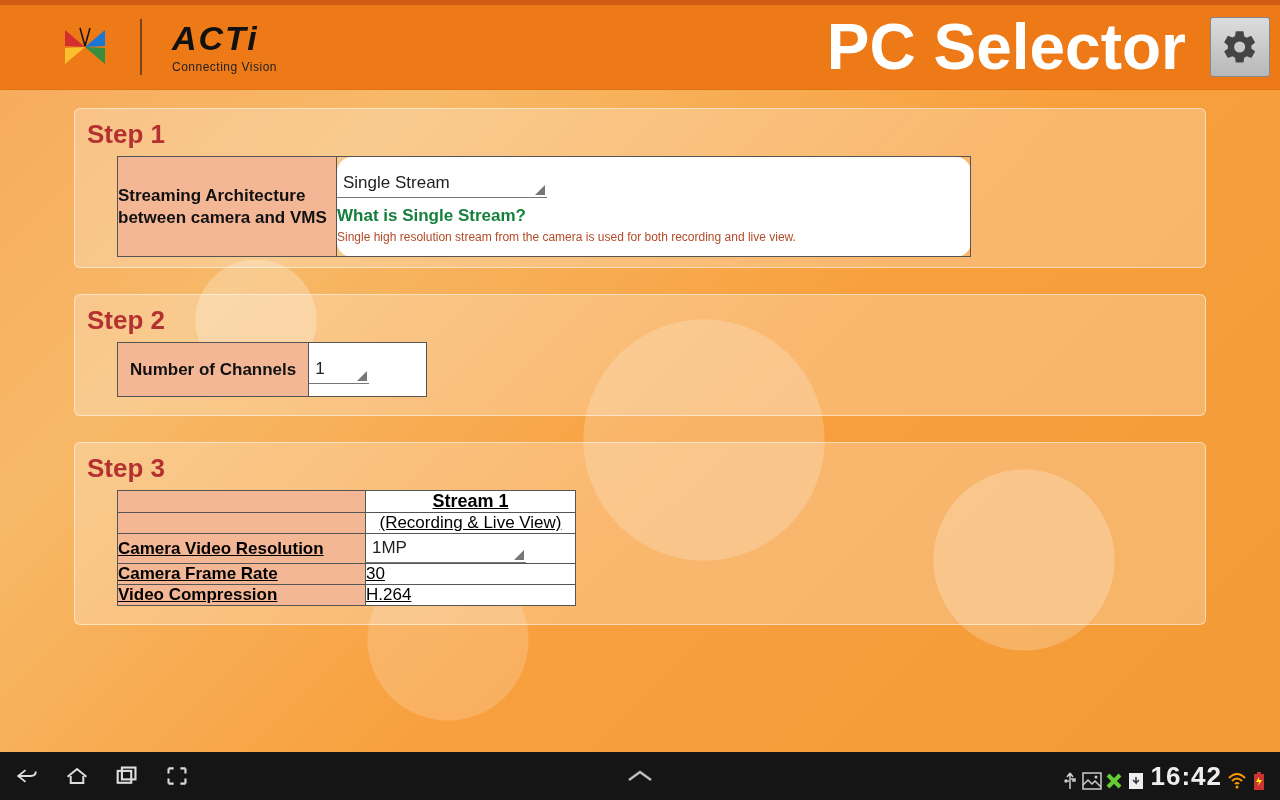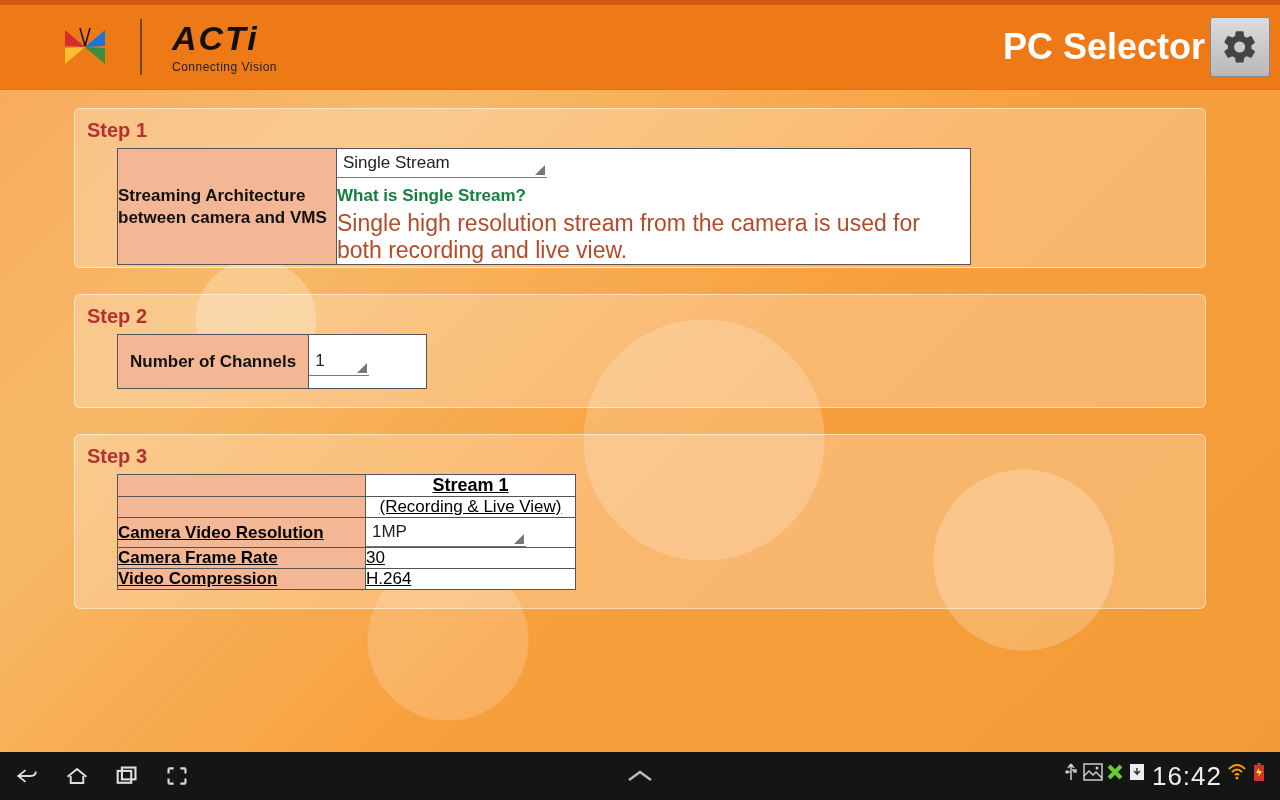--- a/index.html
+++ b/index.html
@@ -20,84 +20,84 @@
     height: 85px; background: #ee7a17;
     display: flex; align-items: center; padding: 0 10px;
     border-bottom: 1px solid rgba(0,0,0,0.05);
   }
   .logo { display: flex; align-items: center; gap: 22px; margin-left: 50px;}
   .logo svg { width: 50px; height: 50px; }
   .logo-text { display: flex; flex-direction: column; line-height: 1; }
   .logo-divider { width:2px; height:56px; background:#222; margin:0 8px; opacity:.6;}
   .brand { font-size: 34px; font-weight: 900; letter-spacing: 2px; color: #111; font-style: italic; }
   .tagline { font-size: 12px; color: #222; margin-top:6px; letter-spacing:.5px;}
-  .title { margin-left: auto; color: #fff; font-size: 36px; font-weight: 700; margin-right: 5px; }
+  .title { margin-left: auto; color: #fff; font-size: 64px; font-weight: 700; margin-right: 24px; }
   .gear-btn {
     width: 60px; height: 60px; background: linear-gradient(#dcdcdc,#b8b8b8);
     border: 1px solid #888; border-radius: 3px; display:flex;align-items:center;justify-content:center;
     cursor:pointer;
   }
   .gear-btn svg { width: 38px; height: 38px; fill: #444; }
 
   .content { padding: 18px 74px 0 74px; height: calc(800px - 90px - 48px); overflow: hidden; }
 
   .card {
     background: rgba(255,255,255,0.25);
     border: 1px solid rgba(255,255,255,0.5);
     border-radius: 6px;
     padding: 10px 12px 18px 12px;
     margin-bottom: 26px;
     backdrop-filter: none;
   }
   .card:nth-child(1){height:160px;}
-  .step-title { font-size: 20px; font-weight: 700; color: #b43131; margin: 0 0 6px 0; }
+  .step-title { font-size: 26px; font-weight: 700; color: #b43131; margin: 0 0 6px 0; }
 
   table.s-table { border-collapse: collapse; }
   table.s-table td, table.s-table th {
     border: 1px solid #555; padding: 0; vertical-align: middle;
   }
   .label-cell {
     background: #f4b796; font-size: 17px; color: #111; font-weight: 600;
     padding: 14px 12px; line-height: 1.25; margin-left: 48px;
   }
   .value-cell { background: #fff; padding: 8px 12px; font-size: 17px; color:#222;}
-  .wide-value { width: 634px; }
+  .wide-value { width: 634px; border-radius: 15px; }
 
   .dropdown {
     position: relative; display:inline-block;
     border-bottom: 1px solid #777; padding: 4px 24px 4px 6px; min-width: 210px;
     font-size: 17px; color:#222; cursor:pointer;
   }
   .dropdown::after {
     content: ""; position: absolute; right: 2px; bottom: 2px;
     width: 0; height: 0; border-style: solid; border-width: 0 0 10px 10px;
     border-color: transparent transparent #777 transparent;
   }
   .dropdown.small { min-width: 60px; }
 
   .info-q { color:#15803d; font-weight:700; font-size:17px; margin-top:8px;}
-  .info-a { color:#b24b28; font-size:23px; margin-top:4px;}
+  .info-a { color:#b24b28; font-size:12px; margin-top:4px;}
 
   
   .s3-table td,.s3-table th{border:1px solid #555;text-decoration:underline;}
   .s3-label{background:#f4b796;font-size:17px;font-weight:600;padding:16px 12px;width:248px;}
   .s3-head{background:#fff;font-size:18px;font-weight:700;text-align:center;padding:14px 12px;width:210px;}
   .s3-sub{background:#fff;font-size:17px;text-align:center;padding:14px 12px;}
   .s3-val{background:#fff;font-size:17px;padding:16px 12px;}
 
   
   .navbar {
     position: absolute; left:0; right:0; bottom:0; height: 48px;
     background: #151515; display:flex; align-items:center; color:#ddd;
     padding: 0 10px; font-size:14px;
   }
   .nav-left{display:flex;gap:28px;align-items:center;margin-left:6px;}
   .nav-left span{cursor:pointer;}
   .nav-center{position:absolute;left:50%;transform:translateX(-50%);cursor:pointer;}
-  .nav-right{margin-left:auto;display:flex;align-items:flex-start;}
+  .nav-right{margin-left:auto;display:flex;align-items:flex-end;font-weight:bold;}
   .clock{font-size:26px;color:#eee;letter-spacing:1px;margin:0 4px;}
   .ic{display:inline-flex;align-items:center;justify-content:center;width:22px;height:22px;}
   svg{display:block;}
 </style>
 </head>
 <body>
 
 <div class="top-strip"></div>
 <div class="header">
   <div class="logo">

